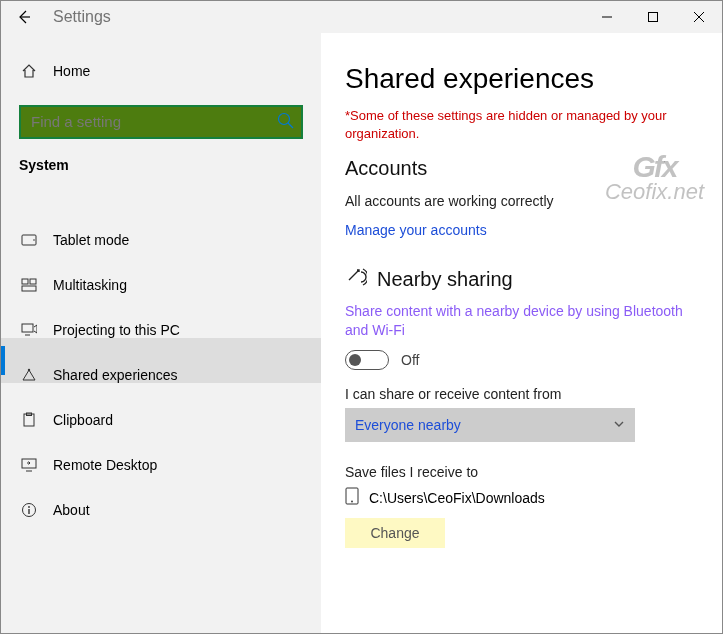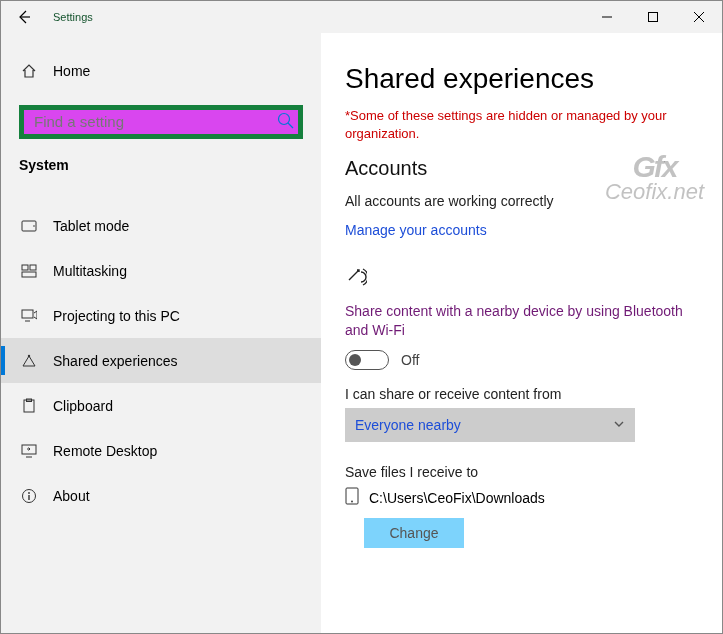--- a/index.html
+++ b/index.html
@@ -1,56 +1,56 @@
 <!DOCTYPE html>
 <html><head>
 <meta charset="utf-8">
 <style>
 * { box-sizing: border-box; margin: 0; padding: 0; font-family: "Segoe UI", Arial, sans-serif; }
 body { width: 723px; height: 634px; overflow: hidden; background: #fff; border: 1px solid #888; position: relative; }
 .titlebar { height: 32px; display: flex; align-items: center; background: #f2f2f2; }
 .tb-back { width: 46px; height: 32px; display:flex; align-items:center; justify-content:center; cursor:pointer; }
-.tb-title { padding-left: 6px; font-size: 11px; color: #14532d; }
+.tb-title { padding-left: 6px; font-size: 16px; color: #737373; }
 .tb-spacer { flex: 1; }
 .tb-btn { width: 46px; height: 32px; display:flex; align-items:center; justify-content:center; cursor:pointer; font-size: 12px; }
 .tb-btn svg { stroke:#000; }
 .body { display:flex; height: calc(100% - 32px); }
 .sidebar { width: 320px; background:#f2f2f2; display:flex; flex-direction:column; padding-top: 18px; }
 .home-row { display:flex; align-items:center; height:40px; padding-left:18px; cursor:pointer; }
 .home-row .icon { width:20px; display:flex; justify-content:center; }
 .home-row .lbl { padding-left:14px; font-size:14px; }
 .search-wrap { margin: 14px 18px 0 18px; position:relative; }
-.search-input { width:100%; height:34px; border:5px solid #15803d; background:#d946ef; padding: 0 34px 0 10px; font-size:14px; outline:none; }
+.search-input { width:100%; height:34px; border:2px solid #15803d; background:#4d7c0f; padding: 0 34px 0 10px; font-size:14px; outline:none; }
 .search-input::placeholder { color:#777; font-size:15px; }
 .search-icon { position:absolute; right:8px; top:7px; color:#0078d7; }
 .section-label { padding: 18px 0 6px 18px; font-size:14px; font-weight:600; }
 .nav { margin-top: 24px; }
-.nav-item { display:flex; align-items:center; height:45px; padding-left:18px; cursor:pointer; position:relative; font-size:14px; }
+.nav-item { display:flex; align-items:flex-end; height:45px; padding-left:18px; cursor:pointer; position:relative; font-size:14px; }
 .nav-item .icon { width:20px; display:flex; justify-content:center; align-items:center; }
 .nav-item .lbl { padding-left:14px; }
 .nav-item.selected { background:#ddd; }
 .nav-item.selected::before { content:""; position:absolute; left:0; top:8px; bottom:8px; width:4px; background:#0078d7; }
 .content { flex:1; padding: 30px 18px 0 24px; overflow-y:auto; }
 .page-title { font-size:28px; font-weight:350; margin-bottom:12px; }
 .warning { color:#c00; font-size:13px; line-height:1.4; margin-bottom:14px; }
 .h2 { font-size:20px; font-weight:400; margin-bottom:12px; color:#111; }
 .h2-row { display:flex; align-items:center; margin: 22px 0 10px 0; }
 .h2-row .icon { margin-right:10px; }
 .body-text { font-size:14px; color:#222; margin-bottom:10px; line-height:1.35; }
-.body-text.gray { color:#701a75; }
+.body-text.gray { color:#8b5cf6; }
 .link { color:#1d4ed8; font-size:14px; cursor:pointer; margin-bottom:6px; display:inline-block; }
 .toggle-row { display:flex; align-items:center; margin: 8px 0 16px 0; }
 .toggle { width:44px; height:20px; border:1px solid #555; border-radius:10px; position:relative; cursor:pointer; }
 .toggle .knob { position:absolute; left:3px; top:3px; width:12px; height:12px; border-radius:50%; background:#555; }
 .toggle-label { margin-left:12px; font-size:14px; color:#444; }
 .field-label { font-size:14px; color:#222; margin-bottom:6px; }
 .select { width: 290px; height:34px; background:#ccc; display:flex; align-items:center; justify-content:space-between; padding:0 10px; font-size:14px; color:#1d4ed8; margin-bottom:22px; }
 .path-row { display:flex; align-items:center; margin: 7px 0 10px 0; font-size:14px; }
 .path-row .icon { margin-right:10px; }
-.btn { width:100px; height:30px; background:#7dd3fc; display:flex; align-items:center; justify-content:center; font-size:14px; color:#555; cursor:pointer;margin-left:19px; }
+.btn { width:100px; height:30px; background:#fef9c3; display:flex; align-items:center; justify-content:center; font-size:14px; color:#555; cursor:pointer; }
 .watermark { position:absolute; right: 18px; top: 152px; font-size:22px; font-style:italic; color:rgba(120,120,120,0.45); font-family: Georgia, serif; pointer-events:none; text-align:center; line-height:0.95; }
 .watermark .logo { font-size:30px; font-weight:bold; letter-spacing:-2px; }
 </style>
 </head>
 <body>
 
 <div class="titlebar">
   <div class="tb-back">
     <svg width="14" height="14" viewBox="0 0 14 14">
         <path d="M9 1 L3 7 L9 13" stroke="#000" stroke-width="1.2" fill="none"></path>
@@ -179,20 +179,21 @@
     <a class="link">Manage your accounts</a>
 
     <div class="h2-row">
       <span class="icon">
         <svg width="22" height="22" viewBox="0 0 22 22">
             <path d="M4 14 L14 4 M12 4 H14 V6" stroke="#222" stroke-width="1.4" fill="none"></path>
             <path d="M16 6 a5 5 0 0 1 0 10" stroke="#222" stroke-width="1.4" fill="none"></path>
             <path d="M18 3 a9 9 0 0 1 0 16" stroke="#222" stroke-width="1.4" fill="none"></path>
           </svg>
       </span>
+      <div class="h2" style="margin:0">Nearby sharing</div>
     </div>
     <div class="body-text gray">Share content with a nearby device by using Bluetooth and Wi-Fi</div>
     <div class="toggle-row">
       <div class="toggle">
           <div class="knob"></div>
         </div>
       <div class="toggle-label">Off</div>
     </div>
 
     <div class="field-label">I can share or receive content from</div>

